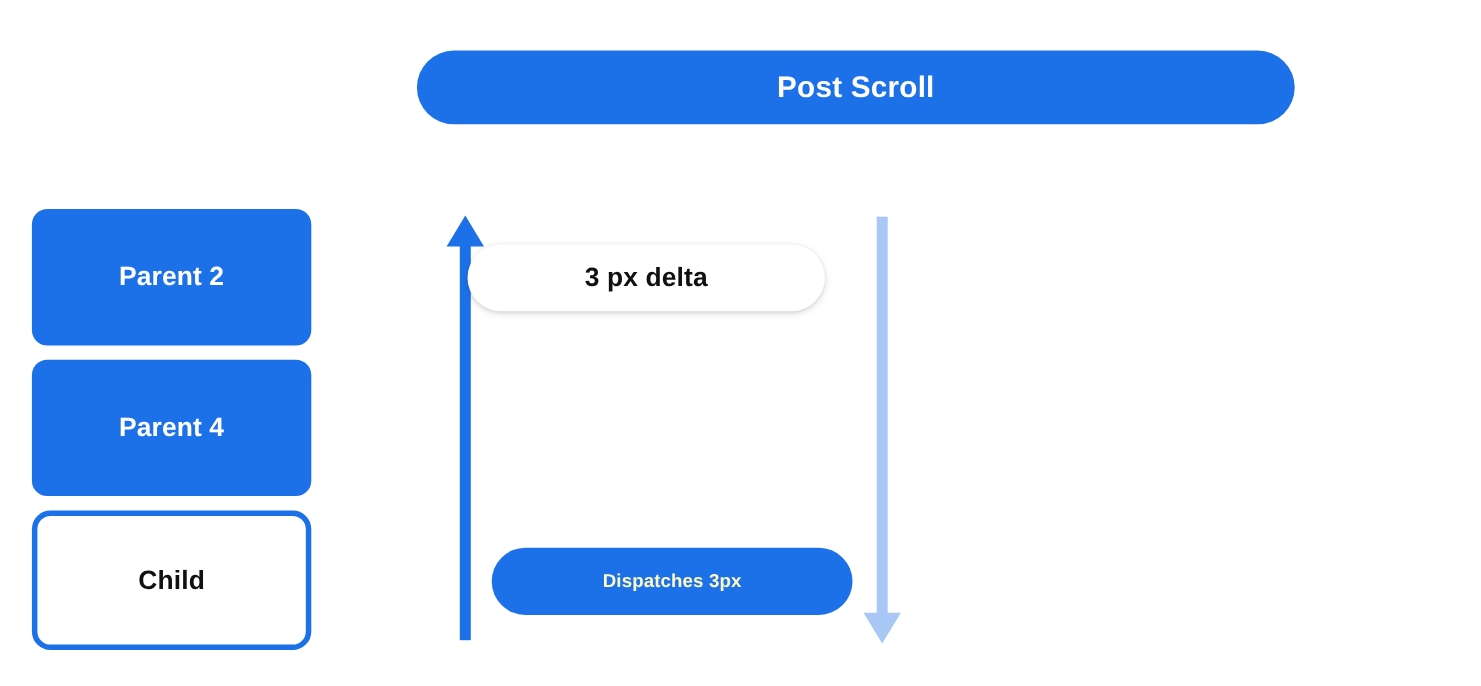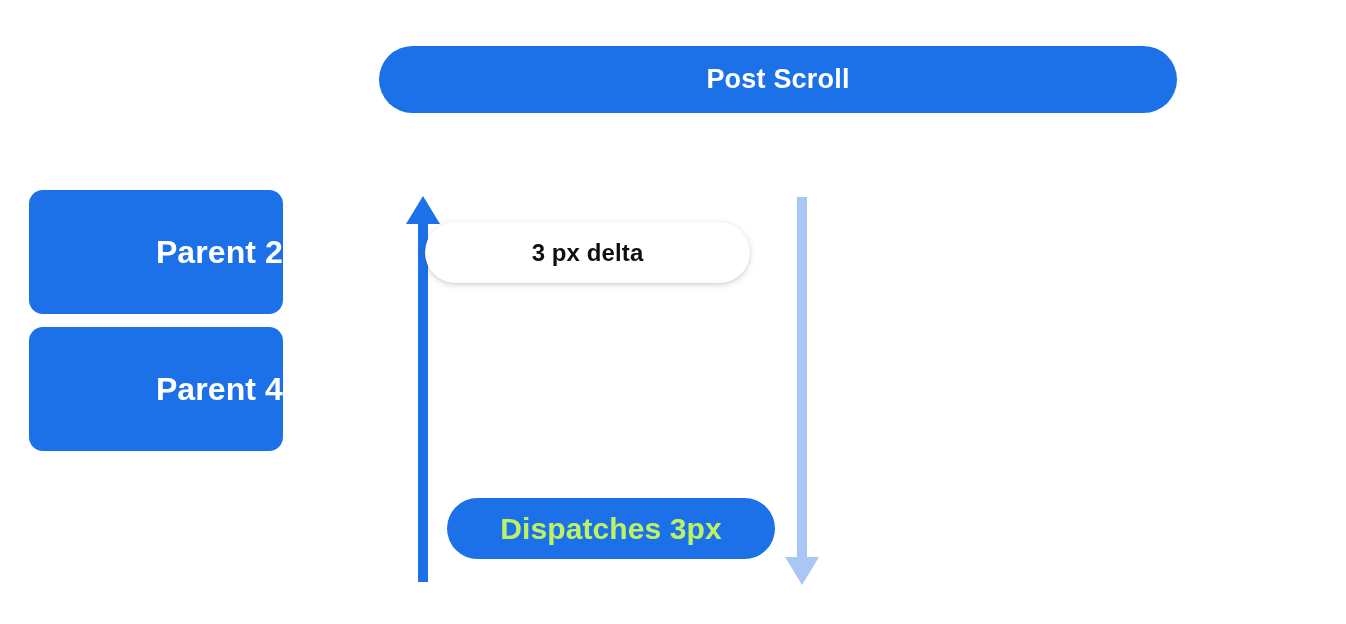--- a/index.html
+++ b/index.html
@@ -52,22 +52,22 @@
     flex-direction: column;
     gap: 13px;
   }
   .stack-box {
     box-sizing: border-box;
     width: 254px;
     height: 124px;
     border-radius: 14px;
     display: flex;
     align-items: center;
-    justify-content: flex-end;
-    font-size: 32px;
+    justify-content: center;
+    font-size: 24px;
     font-weight: bold;
     letter-spacing: 0.1px;
   }
   .stack-box.filled {
     background: #1c71e8;
     color: #ffffff;
     border: none;
   }
   .stack-box.outlined {
     background: #ffffff;
@@ -107,39 +107,42 @@
     color: #101010;
     font-size: 24px;
     box-shadow: 0 2px 7px rgba(60,64,67,0.16), 0 1px 3px rgba(60,64,67,0.12);
   }
   .pill-dispatch {
     left: 447px;
     top: 498px;
     width: 328px;
     height: 61px;
     background: #1c71e8;
-    color: #bef264;
-    font-size: 30px;
+    color: #fef9c3;
+    font-size: 17px;
   }
 </style>
 </head>
 <body>
 
 <div id="canvas">
 
   <div class="header-bar">
     <span class="header-title">Post Scroll</span>
   </div>
 
   <div class="box-stack">
     <div class="stack-box filled">
       <span>Parent 2</span>
     </div>
     <div class="stack-box filled">
       <span>Parent 4</span>
+    </div>
+    <div class="stack-box outlined">
+      <span>Child</span>
     </div>
   </div>
 
   <svg class="arrow-svg" viewBox="0 0 1346 624">
 
     <g>
       <rect x="418" y="215" width="10" height="367" fill="#1c71e8"></rect>
       <polygon points="423,196 440,224 406,224" fill="#1c71e8"></polygon>
     </g>
 

